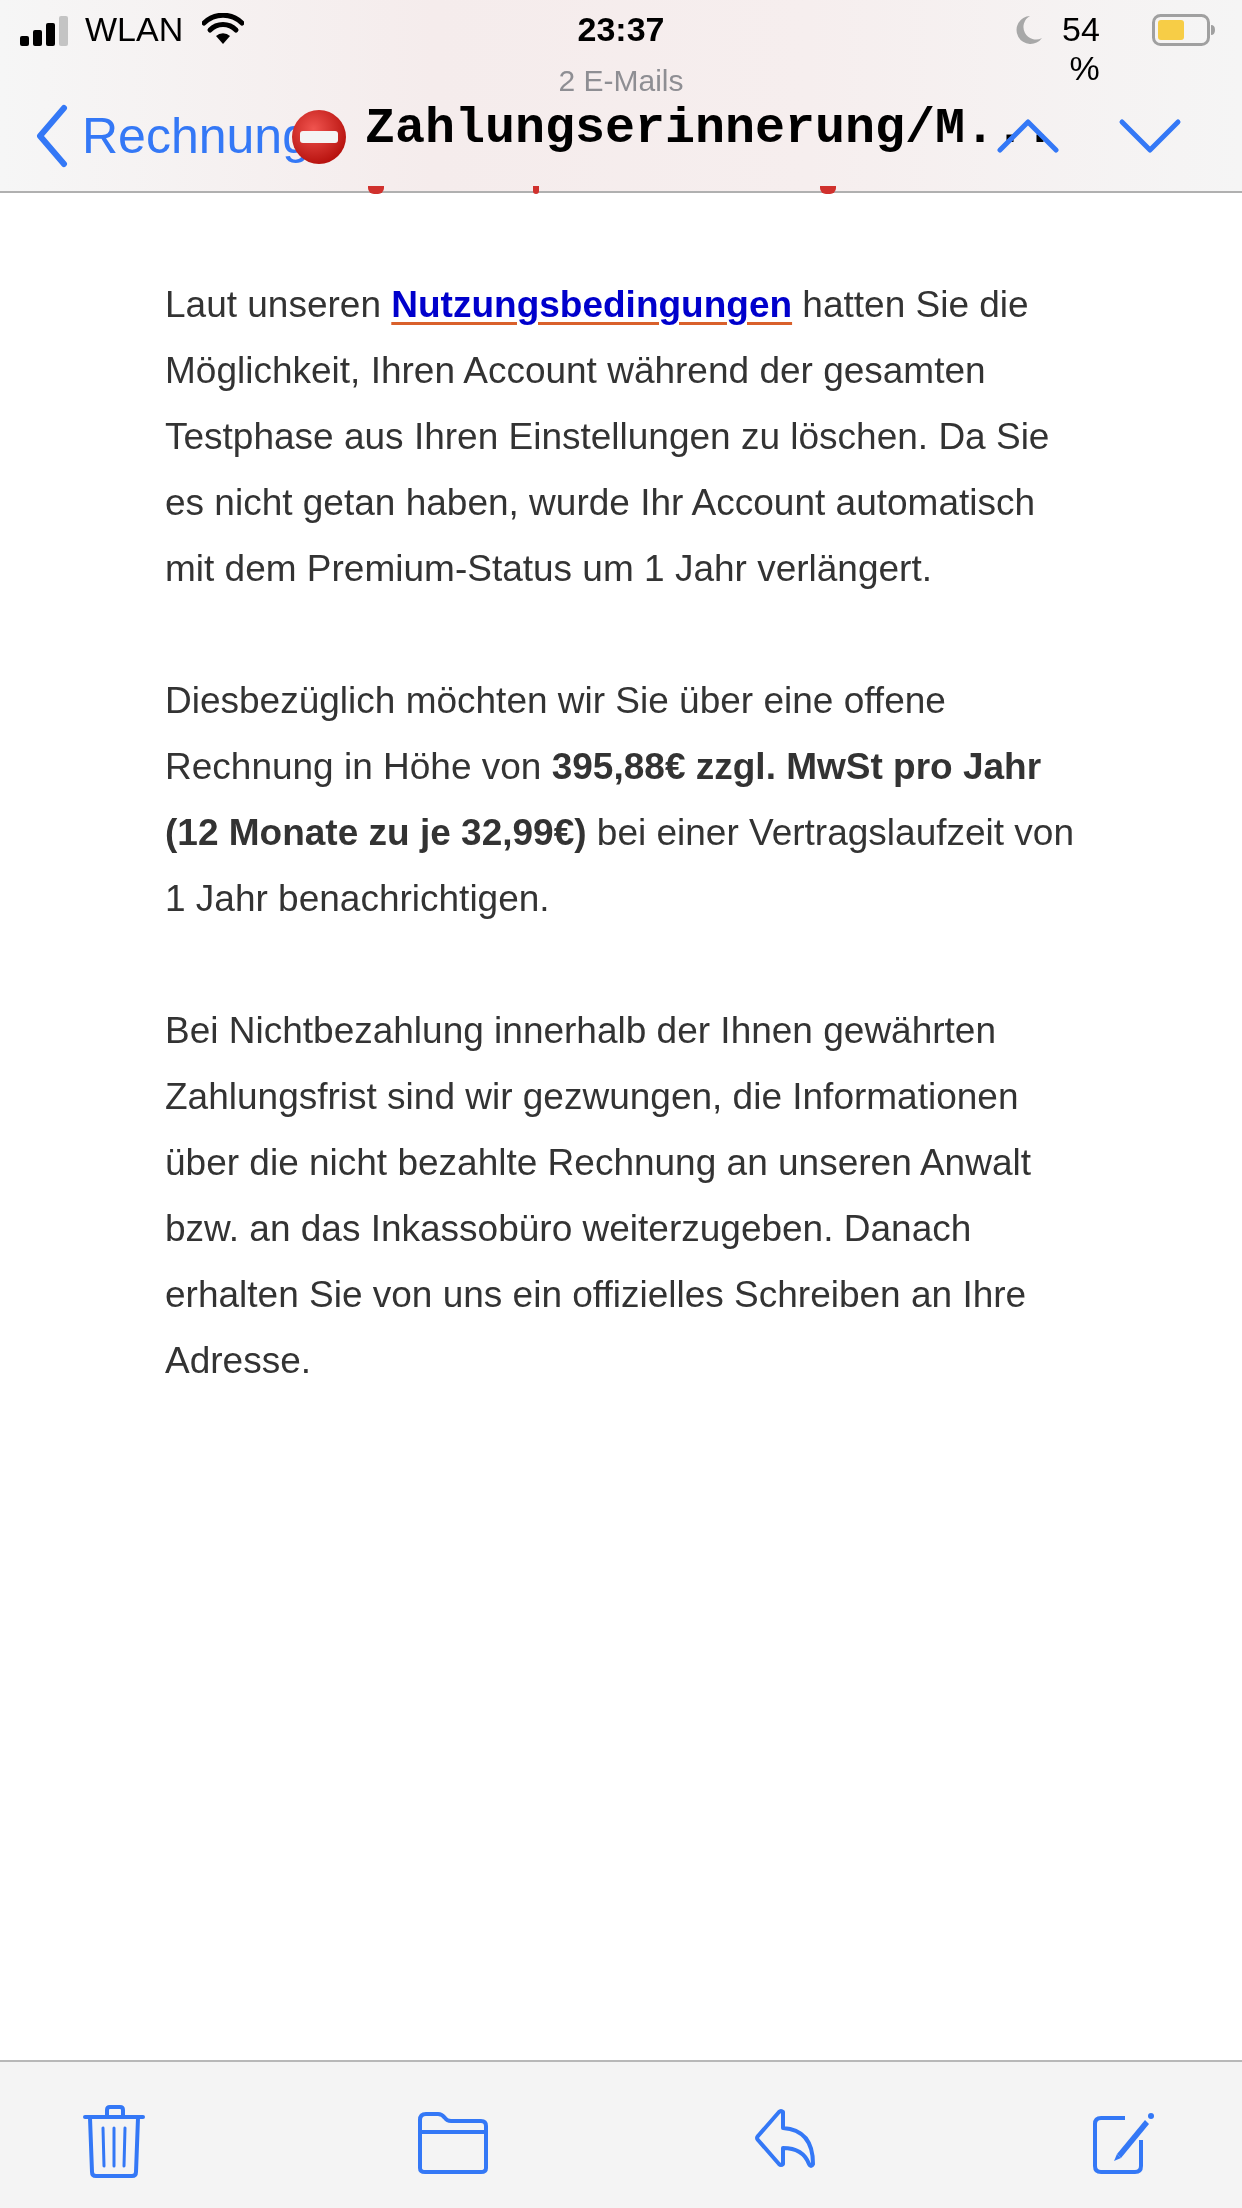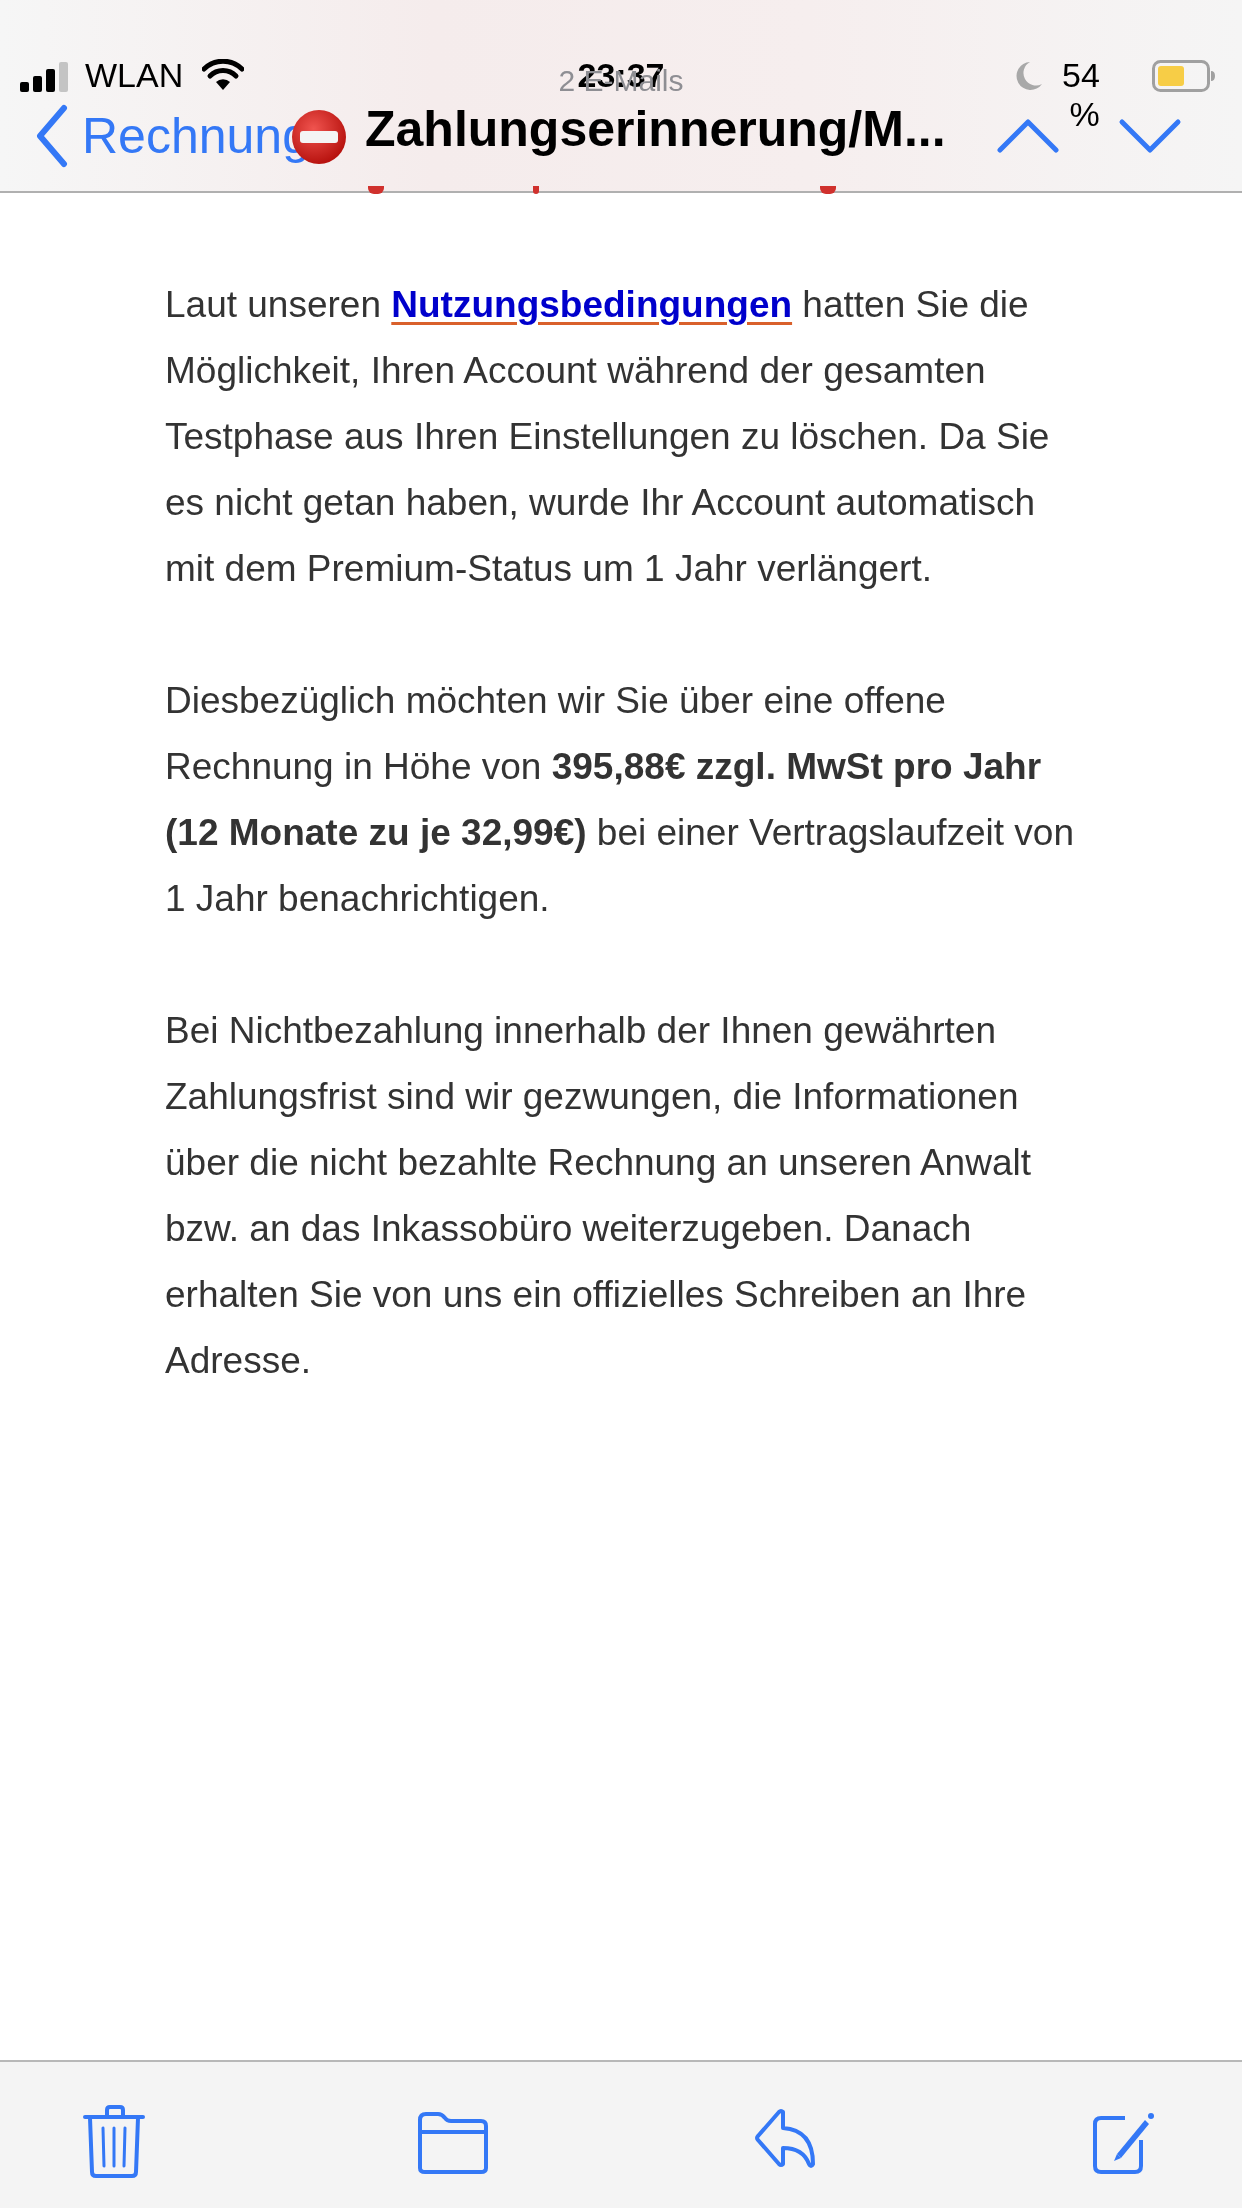--- a/index.html
+++ b/index.html
@@ -7,36 +7,36 @@
     width: 1242px; height: 2208px; position: relative; overflow: hidden;
     background: #ffffff;
     font-family: "Liberation Sans", sans-serif;
   }
   .header {
     position: absolute; left: 0; top: 0; width: 1242px; height: 191px;
     background: linear-gradient(90deg, #f6f6f6 0%, #f5ecec 35%, #f6eeee 65%, #f5f5f5 100%);
     border-bottom: 2px solid #b0b0b0;
     z-index: 5;
   }
-  .status-bar { position: absolute; left: 0; top: 0; width: 988px; height: 60px; margin-top: 46px; }
+  .status-bar { position: absolute; left: 0; top: 0; width: 988px; height: 60px; }
   .signal { position: absolute; left: 20px; top: 16px; width: 58px; height: 30px; }
   .carrier { position: absolute; left: 85px; top: 10px; font-size: 34px; color: #000; }
   .wifi { position: absolute; left: 202px; top: 13px; width: 42px; height: 32px; }
   .clock { position: absolute; left: 0; width: 1242px; top: 10px; text-align: center; font-size: 34px; font-weight: bold; color: #000; }
   .moon { position: absolute; left: 1014px; top: 14px; width: 30px; height: 32px; }
   .battery-pct { position: absolute; left: 1062px; top: 10px; font-size: 34px; color: #000; text-align: right; }
   .battery { position: absolute; left: 1152px; top: 14px; width: 64px; height: 32px; }
 
   .nav { position: absolute; left: 0; top: 60px; width: 1073px; height: 130px; }
   .count { position: absolute; left: 0; width: 1242px; top: 4px; text-align: center; font-size: 30px; color: #8e8e93; }
   .back { position: absolute; left: 34px; top: 36px; height: 80px; display: flex; align-items: center; cursor: pointer; }
   .back svg { width: 34px; height: 64px; }
   .back-label { font-size: 50px; color: #3478f6; margin-left: 14px; }
   .title-emoji { position: absolute; left: 290px; top: 48px; width: 58px; height: 58px; }
-  .title { position: absolute; left: 365px; top: 40px; font-size: 50px; color: #000; font-weight: bold; white-space: nowrap; }
+  .title { position: absolute; left: 365px; top: 40px; font-size: 50px; color: #000; font-weight: bold; white-space: nowrap; font-family: Liberation Mono, monospace; }
   .nav-up { position: absolute; left: 996px; top: 46px; width: 64px; height: 60px; cursor: pointer; }
   .nav-down { position: absolute; left: 1118px; top: 46px; width: 64px; height: 60px; cursor: pointer; }
 
   .peek { position: absolute; top: 186px; height: 8px; background: #d0312d; border-radius: 0 0 6px 6px; z-index: 6; }
 
   .content { position: absolute; left: 165px; top: 272px; width: 920px; }
   .para { margin: 0 0 66px 0; font-size: 37px; line-height: 66px; color: #333333; }
   .para b { color: #333333; font-weight: bold; }
   .link { color: #0000cc; font-weight: bold; text-decoration: underline; text-decoration-color: #d9602b; text-underline-offset: 5px; text-decoration-thickness: 3px; cursor: pointer; }
 

